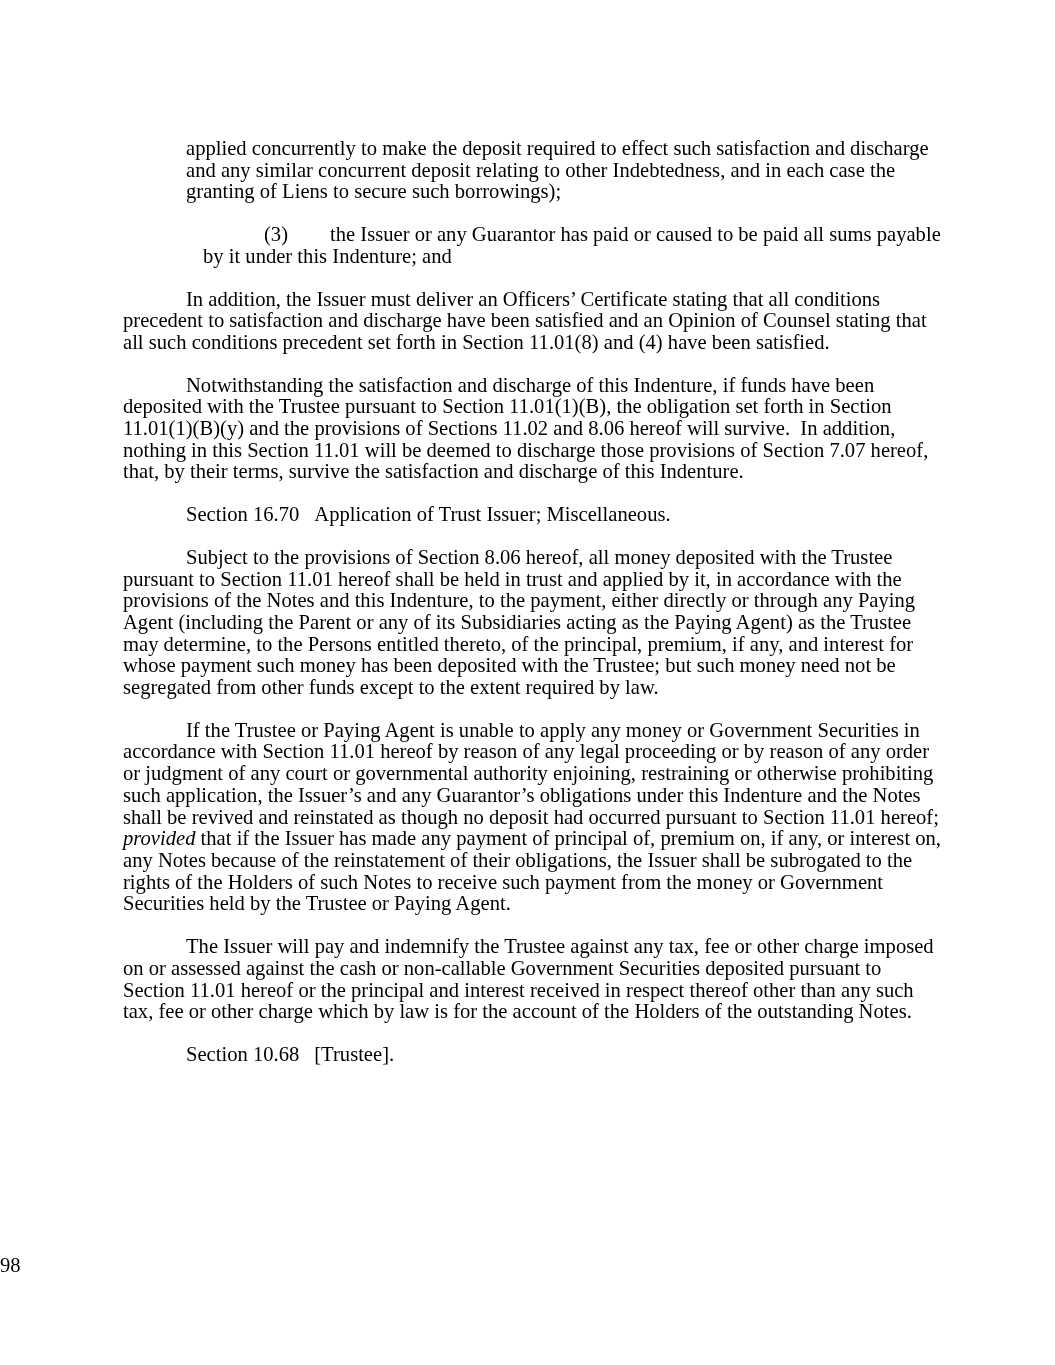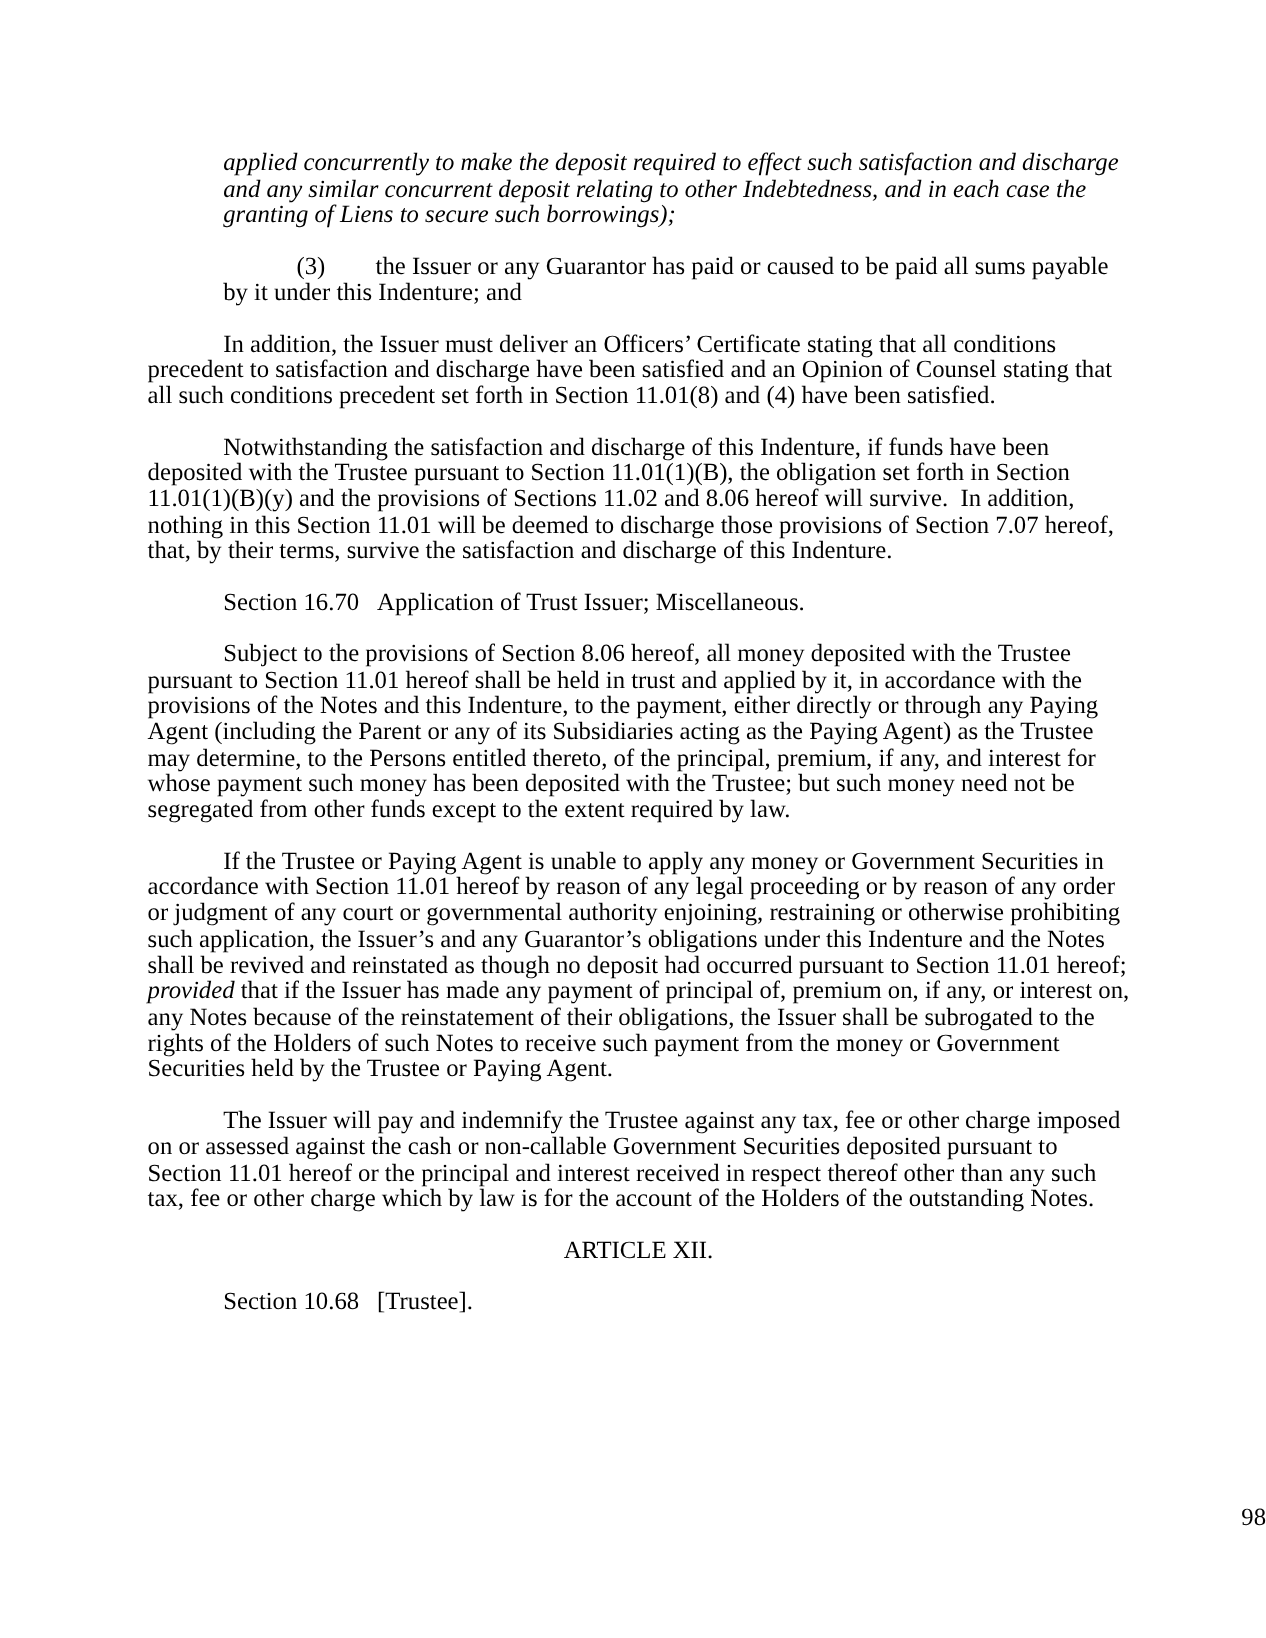--- a/index.html
+++ b/index.html
@@ -22,39 +22,39 @@
   .content {
     position: absolute;
     left: 123px;
     top: 122px;
     width: 818px;
     font-size: 20.6px;
     line-height: 21.7px;
     text-align: left;
   }
   .para { margin-top: 21px; }
-  .para:first-child { margin-top: 4px; font-style: italic; }
+  .para:first-child { margin-top: 16px; }
   
   .hang { margin-left: 63px; }
   
-  .item { margin-left: 63px; text-indent: 61px; }
+  .item { margin-left: 80px; text-indent: 61px; }
   
   .body-para { text-indent: 63px; }
   
   .heading { margin-left: 63px; }
   .tab-gap { display: inline-block; width: 42px; }
   .head-gap { display: inline-block; width: 15px; }
   .centered { text-align: center; }
   .italic { font-style: italic; }
   .footer {
     position: absolute;
     top: 1254px;
     left: 0;
     width: 1055px;
-    text-align: right;
+    text-align: left;
     font-size: 20.6px;
     line-height: 22px;
   }
 </style>
 </head>
 <body>
 
 <main class="page">
   <section class="content">
 
@@ -75,21 +75,20 @@
 
     <p class="para body-para">Subject to the provisions of Section 8.06 hereof, all money deposited with the Trustee pursuant to Section 11.01 hereof shall be held in trust and applied by it, in accordance with the provisions of the Notes and this Indenture, to the payment, either directly or through any Paying Agent (including the Parent or any of its Subsidiaries acting as the Paying Agent) as the Trustee may determine, to the Persons entitled thereto, of the principal, premium, if any, and interest for whose payment such money has been deposited with the Trustee; but such money need not be segregated from other funds except to the extent required by law.</p>
 
     <p class="para body-para">
       <span>If the Trustee or Paying Agent is unable to apply any money or Government Securities in accordance with Section 11.01 hereof by reason of any legal proceeding or by reason of any order or judgment of any court or governmental authority enjoining, restraining or otherwise prohibiting such application, the Issuer’s and any Guarantor’s obligations under this Indenture and the Notes shall be revived and reinstated as though no deposit had occurred pursuant to Section 11.01 hereof; </span><span class="italic">provided</span><span> that if the Issuer has made any payment of principal of, premium on, if any, or interest on, any Notes because of the reinstatement of their obligations, the Issuer shall be subrogated to the rights of the Holders of such Notes to receive such payment from the money or Government Securities held by the Trustee or Paying Agent.</span>
     </p>
 
     <p class="para body-para">The Issuer will pay and indemnify the Trustee against any tax, fee or other charge imposed on or assessed against the cash or non-callable Government Securities deposited pursuant to Section 11.01 hereof or the principal and interest received in respect thereof other than any such tax, fee or other charge which by law is for the account of the Holders of the outstanding Notes.</p>
 
     <div class="para centered">
-      <div>ARTICLE XII.</div>
     </div>
 
     <p class="para heading">
       <span>Section 10.68</span><span class="head-gap"></span><span>[Trustee].</span>
     </p>
 
   </section>
 
   <footer class="footer">98</footer>
 </main>

